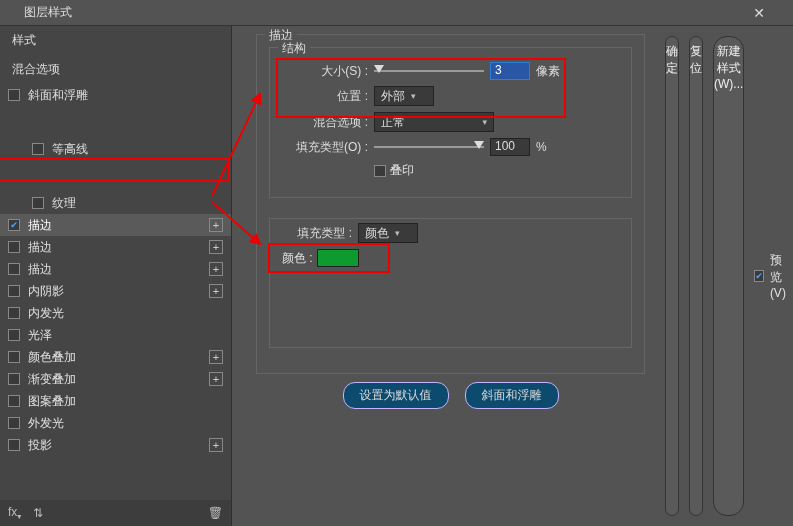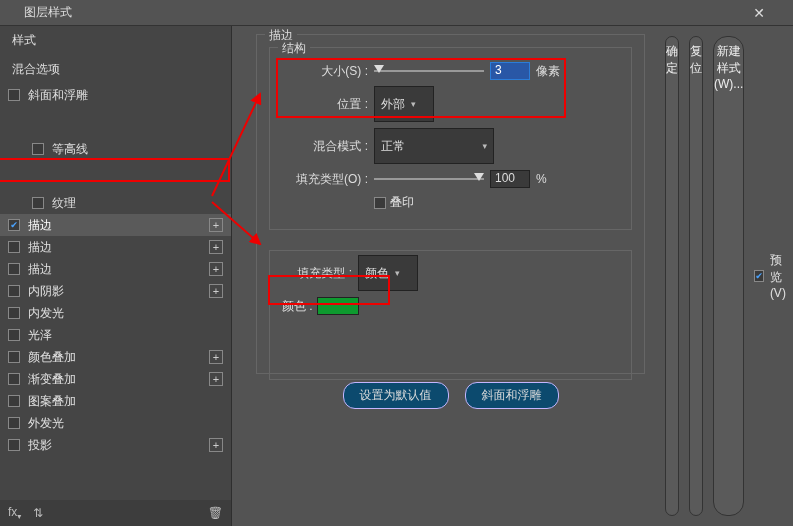--- a/index.html
+++ b/index.html
@@ -24,21 +24,21 @@
   .fieldset { border: 1px solid #666; margin-bottom: 8px; padding: 8px 12px 12px 12px; position: relative; }
   .fieldset > .legend { position: absolute; top: -8px; left: 8px; background: #535353; padding: 0 4px; color: #ddd; }
   .row { display: flex; align-items: center; margin: 6px 0; }
   .row .label { width: 86px; text-align: right; margin-right: 6px; color: #ddd; }
   .slider { flex: 0 0 110px; height: 14px; position: relative; margin-right: 6px; }
   .slider .track { position: absolute; top: 6px; left: 0; right: 0; height: 2px; background: #999; }
   .slider .thumb { position: absolute; top: 1px; width: 0; height: 0; border-left: 5px solid transparent; border-right: 5px solid transparent; border-top: 8px solid #ddd; }
   .num-input { width: 40px; height: 18px; background: #3a3a3a; border: 1px solid #222; color: #ddd; padding: 0 4px; text-align: left; }
   .num-input.highlight { border: 1px solid #2b7dd9; background: #2957a6; color: #fff; }
   .unit { margin-left: 6px; color: #ddd; }
-  .select { height: 36px; background: #3a3a3a; border: 1px solid #222; color: #ddd; padding: 0 6px; display: inline-flex; align-items: center; gap: 6px; }
+  .select { height: 20px; background: #3a3a3a; border: 1px solid #222; color: #ddd; padding: 0 6px; display: inline-flex; align-items: center; gap: 6px; }
   .select .caret { font-size: 9px; color: #bbb; }
   .chk-inline { width: 12px; height: 12px; border: 1px solid #888; margin-right: 4px; display: inline-block; vertical-align: middle; background: #3a3a3a; }
   .color-swatch { width: 42px; height: 18px; border: 1px solid #222; display: inline-block; vertical-align: middle; }
   .btn-row { display: flex; justify-content: center; gap: 16px; margin-top: 8px; }
   .pill-btn { background: #0c4a6e; border: 1px solid #c4b5fd; color: #ddd; padding: 4px 16px; border-radius: 12px; text-align: center; }
   .right-panel { width: 140px; padding: 10px 12px; display: flex; flex-direction: row; gap: 10px; align-items: stretch; }
   .big-btn { background: #5a5a5a; border: 1px solid #333; border-radius: 14px; color: #eee; text-align: center; padding: 6px 0; }
   .preview-row { display: flex; align-items: center; justify-content: center; gap: 6px; }
   .preview-chk { width: 12px; height: 12px; border: 1px solid #888; display: inline-flex; align-items: center; justify-content: center; background: #3a3a3a; }
   .preview-chk.checked::after { content: "✔"; color: #4aa3ff; font-size: 9px; }
@@ -156,21 +156,21 @@
           <span class="label">位置 :</span>
           <span class="select" style="width:60px;">
             <span>外部</span>
             <span class="caret">▾</span>
           </span>
         </div>
 
         <div class="red-box" style="left:6px; top:10px; width:290px; height:60px;"></div>
 
         <div class="row">
-          <span class="label">混合模式 :</span>
+          <span class="label">混合选项 :</span>
           <span class="select" style="width:120px;">
             <span>正常</span>
             <span class="caret" style="margin-left:auto;">▾</span>
           </span>
         </div>
 
         <div class="row">
           <span class="label">填充类型(O) :</span>
           <div class="slider">
             <div class="track"></div>

